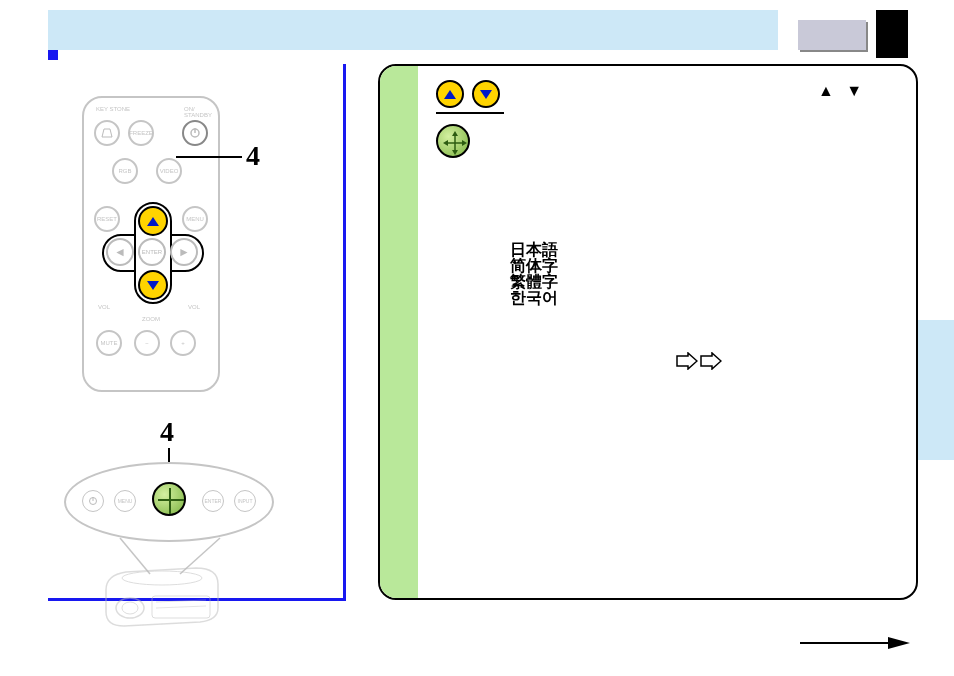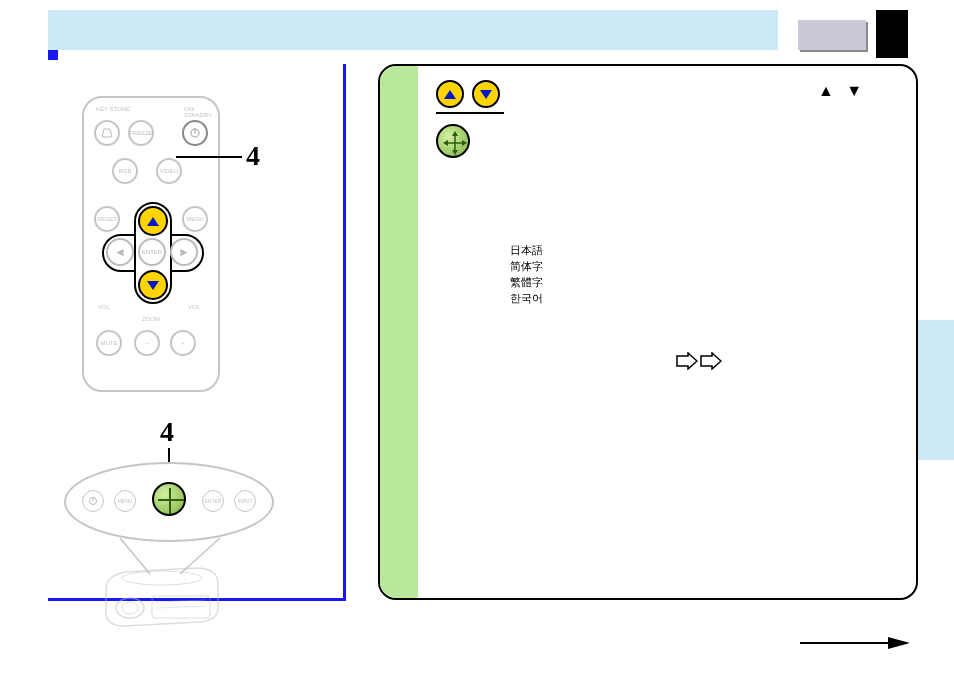--- a/index.html
+++ b/index.html
@@ -322,24 +322,24 @@
     position: absolute;
     right: 50px;
     top: 16px;
     font-size: 16px;
     letter-spacing: 4px;
   }
   .lang-list {
     position: absolute;
     left: 130px;
     top: 176px;
-    font-size: 11px;
+    font-size: 16px;
     line-height: 16px;
     color: #000;
-    font-weight: normal;
+    font-weight: bold;
   }
   .icon-right-arrows {
     position: absolute;
     left: 296px;
     top: 286px;
     display: flex;
     gap: 2px;
   }
   .page-arrow-outline {
     width: 22px;

